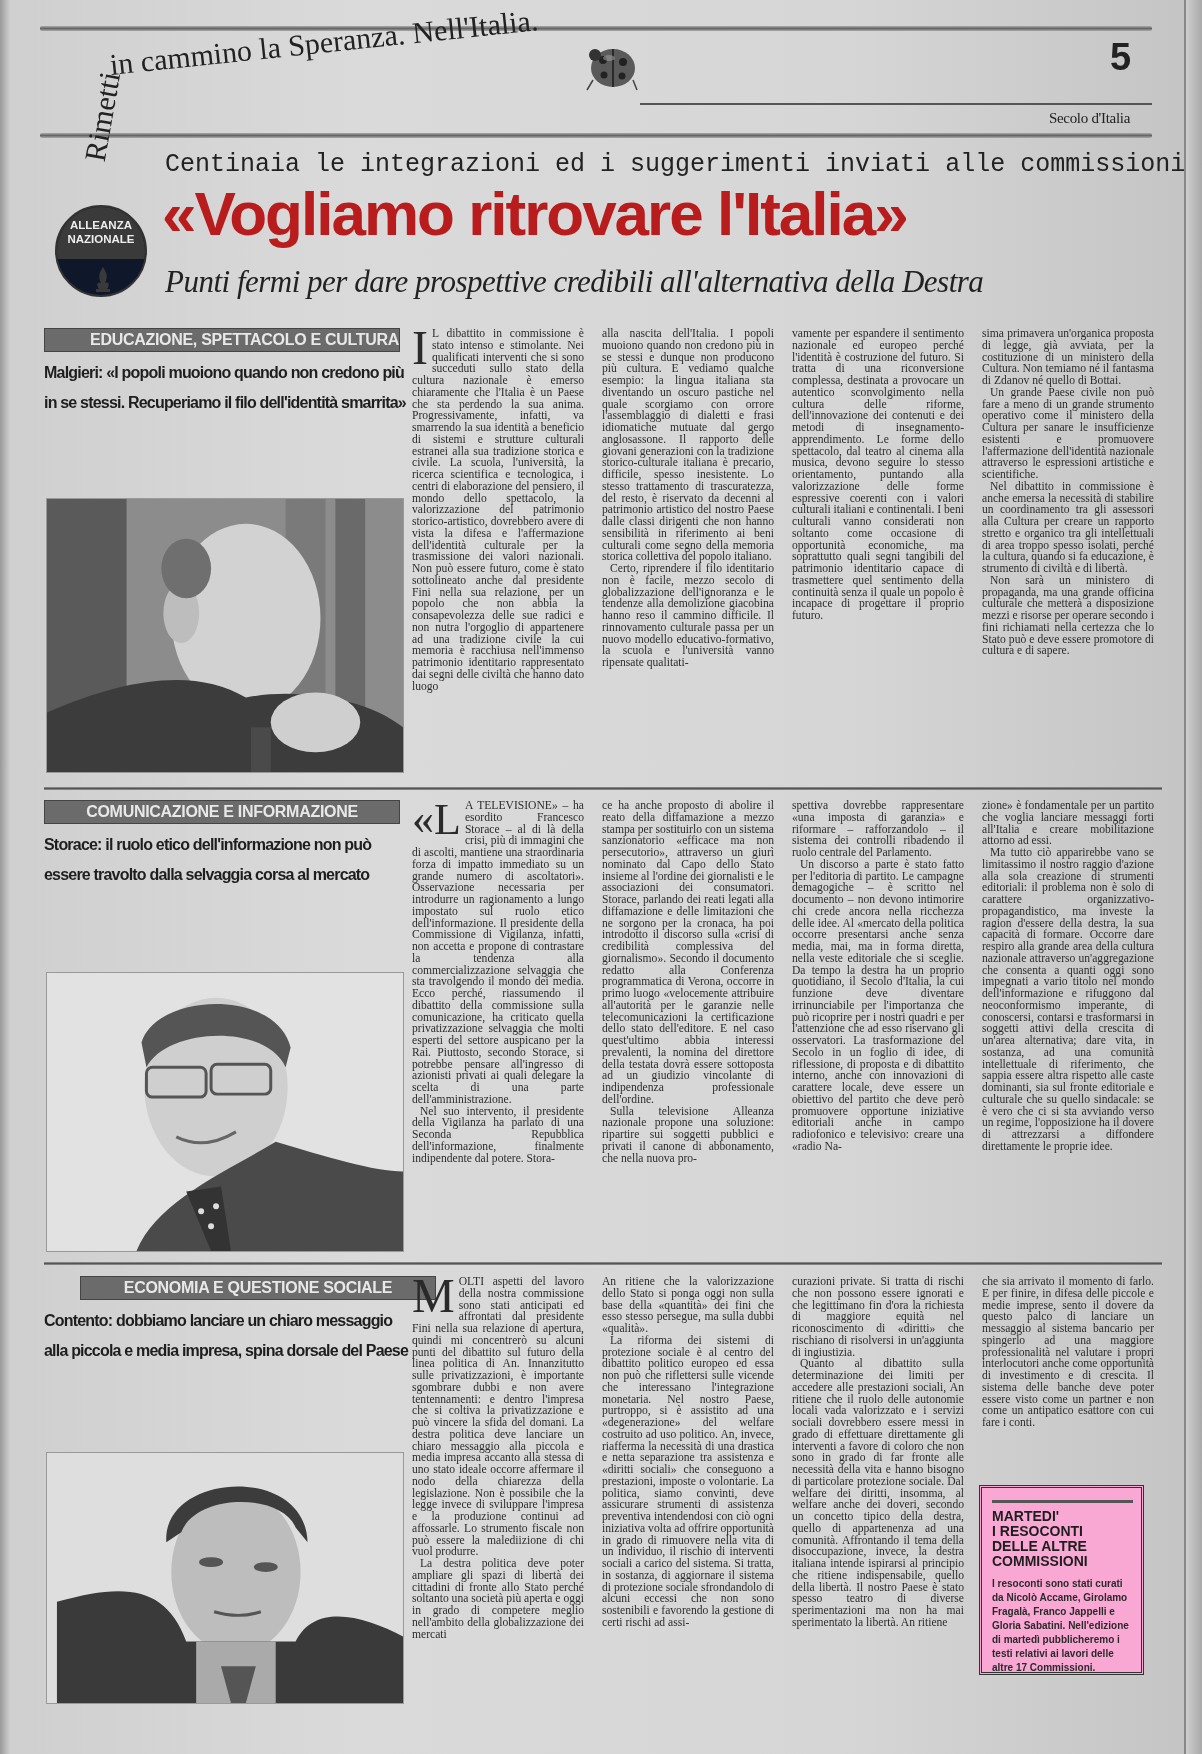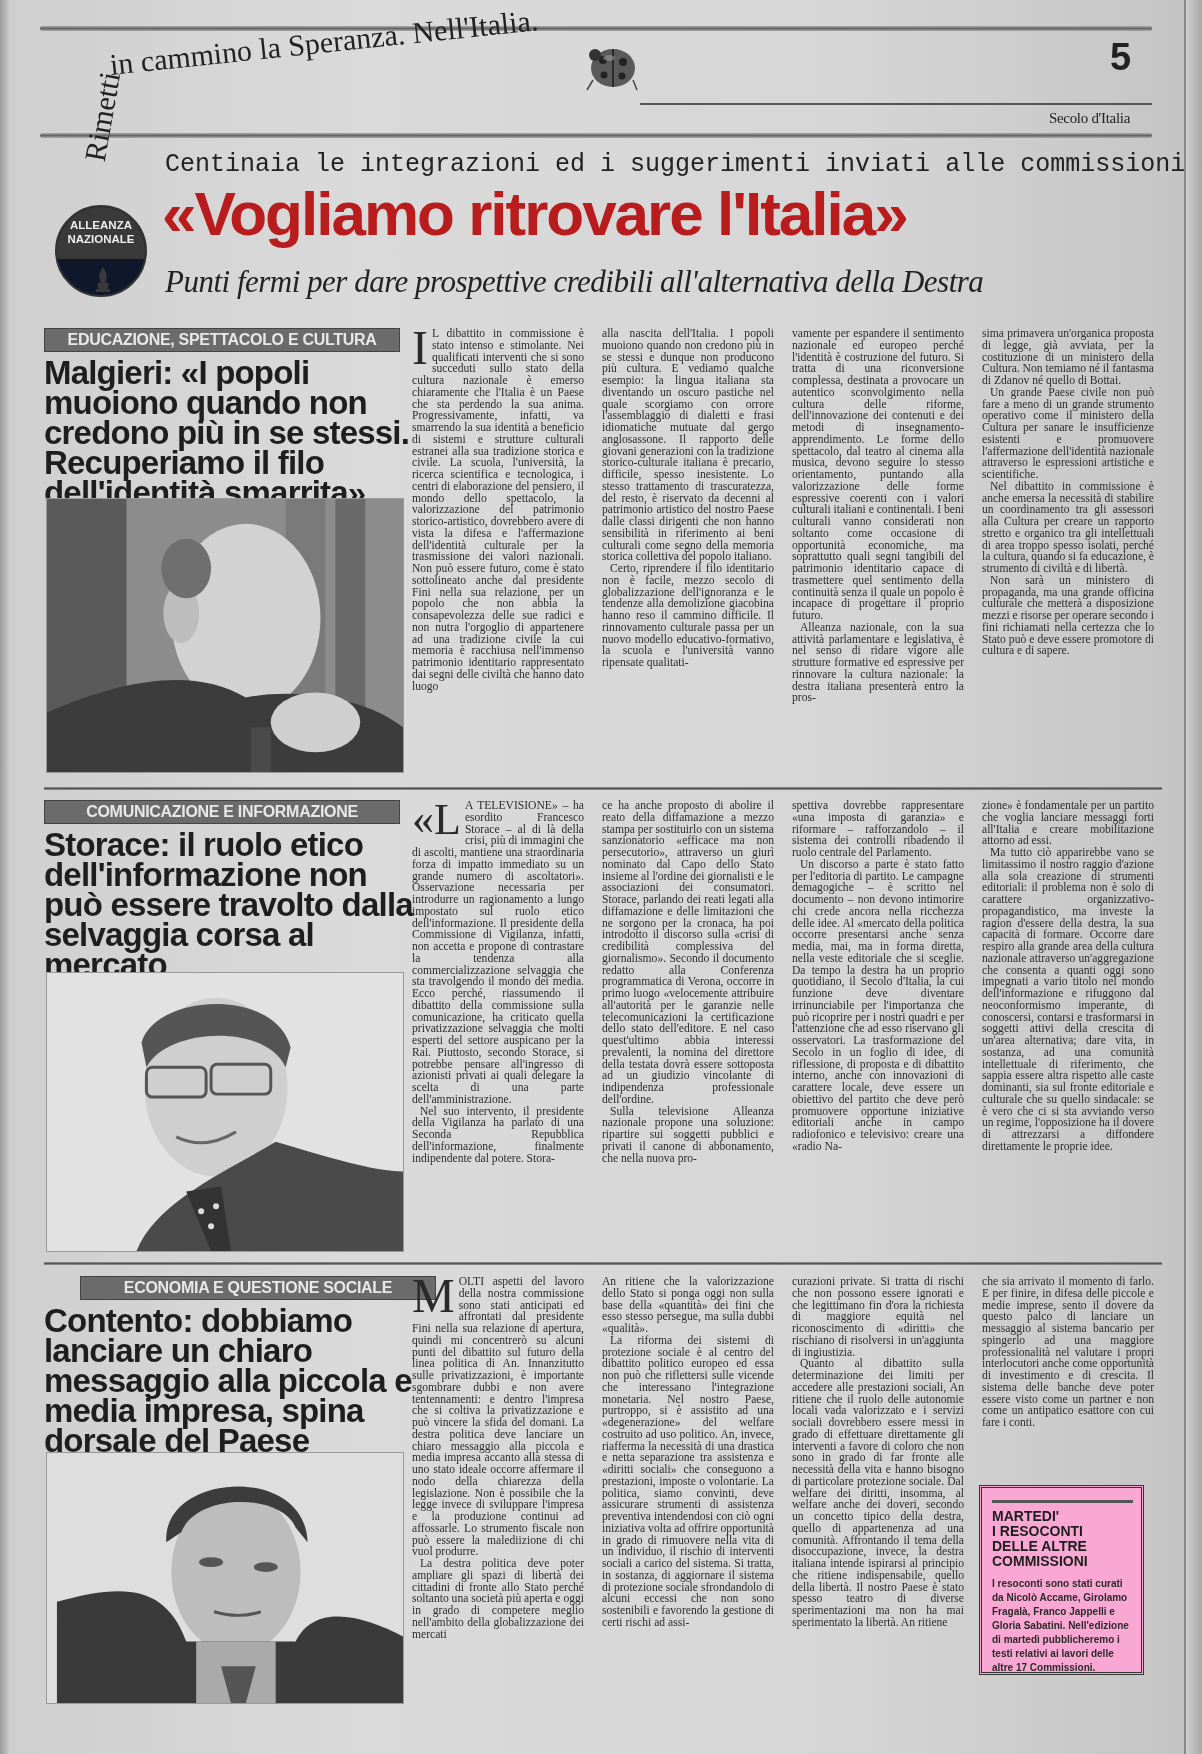--- a/index.html
+++ b/index.html
@@ -45,21 +45,21 @@
   
   .section { position:absolute; left:44px; width:1118px; }
   .section-label {
     position:absolute; left:0; height:24px; width:356px;
     background:#6b6b6b; border:1px solid #444;
     font-family:"Liberation Sans",sans-serif; font-weight:700; font-size:16px; color:#e8e8e8;
     line-height:22px; text-align:center; letter-spacing:-0.3px; white-space:nowrap; overflow:hidden;
   }
   .headline {
     position:absolute; left:0; width:370px;
-    font-family:"Liberation Sans",sans-serif; font-weight:700; font-size:33px; line-height:30px; color:#1e1e1e; letter-spacing:-0.8px;
+    font-family:"Liberation Sans",sans-serif; font-weight:700; font-size:16px; line-height:30px; color:#1e1e1e; letter-spacing:-0.8px;
   }
   .photo {
     position:absolute; left:2px; width:358px; border:1px solid #999; overflow:hidden;
   }
   .photo svg { display:block; width:100%; height:100%; }
 
   .columns { position:absolute; left:368px; display:flex; gap:18px; }
   .col {
     width:172px; font-family:"Liberation Serif",serif; font-size:11.6px; line-height:11.75px; color:#2c2c2c;
     text-align:justify; hyphens:auto; overflow:hidden;
@@ -115,21 +115,21 @@
     <path d="M10 2 C14 8 15 12 12 18 C16 16 17 20 14 24 L6 24 C3 20 4 16 8 18 C5 12 6 8 10 2 Z" fill="#3a3a3a"></path>
     <rect x="3" y="24" width="14" height="3" fill="#3a3a3a"></rect>
   </svg>
 </div>
 
 <div class="kicker">Centinaia le integrazioni ed i suggerimenti inviati alle commissioni dai Circoli di tutto il Paese</div>
 <div class="main-title">«Vogliamo ritrovare l'Italia»</div>
 <div class="subtitle">Punti fermi per dare prospettive credibili all'alternativa della Destra</div>
 
 <div class="section" style="top:328px; height:455px;">
-  <div class="section-label" style="top:0;">EDUCAZIONE, SPETTACOLO E CULTURA</div>
+  <div class="section-label" style="top:0;text-align:right;">EDUCAZIONE, SPETTACOLO E CULTURA</div>
   <div class="headline" style="top:30px;">Malgieri: «I popoli muoiono quando non credono più in se stessi. Recuperiamo il filo dell'identità smarrita»</div>
   <div class="photo" style="top:170px; height:275px;">
     <svg viewBox="0 0 358 275" preserveAspectRatio="none">
       <rect width="358" height="275" fill="#8c8c8c"></rect>
       <rect x="0" y="0" width="80" height="275" fill="#5a5a5a"></rect>
       <rect x="240" y="0" width="40" height="275" fill="#7a7a7a"></rect>
       <rect x="290" y="0" width="30" height="275" fill="#6a6a6a"></rect>
       <ellipse cx="200" cy="120" rx="75" ry="95" fill="#d2d2d2"></ellipse>
       <ellipse cx="135" cy="115" rx="18" ry="30" fill="#bdbdbd"></ellipse>
       <ellipse cx="140" cy="70" rx="25" ry="30" fill="#6f6f6f"></ellipse>
@@ -141,21 +141,20 @@
   <div class="columns" style="top:0; height:452px;">
     <div class="col">
       <p class="first"><span class="dropcap">I</span><span>L dibattito in commissione è stato intenso e stimolante. Nei qualificati interventi che si sono succeduti sullo stato della cultura nazionale è emerso chiaramente che l'Italia è un Paese che sta perdendo la sua anima. Progressivamente, infatti, va smarrendo la sua identità a beneficio di sistemi e strutture culturali estranei alla sua tradizione storica e civile. La scuola, l'università, la ricerca scientifica e tecnologica, i centri di elaborazione del pensiero, il mondo dello spettacolo, la valorizzazione del patrimonio storico-artistico, dovrebbero avere di vista la difesa e l'affermazione dell'identità culturale per la trasmissione dei valori nazionali. Non può essere futuro, come è stato sottolineato anche dal presidente Fini nella sua relazione, per un popolo che non abbia la consapevolezza delle sue radici e non nutra l'orgoglio di appartenere ad una tradizione civile la cui memoria è racchiusa nell'immenso patrimonio identitario rappresentato dai segni delle civiltà che hanno dato luogo</span></p>
     </div>
     <div class="col">
       <p class="first">alla nascita dell'Italia. I popoli muoiono quando non credono più in se stessi e dunque non producono più cultura. E vediamo qualche esempio: la lingua italiana sta diventando un oscuro pastiche nel quale scorgiamo con orrore l'assemblaggio di dialetti e frasi idiomatiche mutuate dal gergo anglosassone. Il rapporto delle giovani generazioni con la tradizione storico-culturale italiana è precario, difficile, spesso inesistente. Lo stesso trattamento di trascuratezza, del resto, è riservato da decenni al patrimonio artistico del nostro Paese dalle classi dirigenti che non hanno sensibilità in riferimento ai beni culturali come segno della memoria storica collettiva del popolo italiano.</p>
       <p>Certo, riprendere il filo identitario non è facile, mezzo secolo di globalizzazione dell'ignoranza e le tendenze alla demolizione giacobina hanno reso il cammino difficile. Il rinnovamento culturale passa per un nuovo modello educativo-formativo, la scuola e l'università vanno ripensate qualitati-</p>
     </div>
     <div class="col">
       <p class="first">vamente per espandere il sentimento nazionale ed europeo perché l'identità è costruzione del futuro. Si tratta di una riconversione complessa, destinata a provocare un autentico sconvolgimento nella cultura delle riforme, dell'innovazione dei contenuti e dei metodi di insegnamento-apprendimento. Le forme dello spettacolo, dal teatro al cinema alla musica, devono seguire lo stesso orientamento, puntando alla valorizzazione delle forme espressive coerenti con i valori culturali italiani e continentali. I beni culturali vanno considerati non soltanto come occasione di opportunità economiche, ma soprattutto quali segni tangibili del patrimonio identitario capace di trasmettere quel sentimento della continuità senza il quale un popolo è incapace di progettare il proprio futuro.</p>
-      <p>Alleanza nazionale, con la sua attività parlamentare e legislativa, è nel senso di ridare vigore alle strutture formative ed espressive per rinnovare la cultura nazionale: la destra italiana presenterà entro la pros-</p>
     </div>
     <div class="col">
       <p class="first">sima primavera un'organica proposta di legge, già avviata, per la costituzione di un ministero della Cultura. Non temiamo né il fantasma di Zdanov né quello di Bottai.</p>
       <p>Un grande Paese civile non può fare a meno di un grande strumento operativo come il ministero della Cultura per sanare le insufficienze esistenti e promuovere l'affermazione dell'identità nazionale attraverso le espressioni artistiche e scientifiche.</p>
       <p>Nel dibattito in commissione è anche emersa la necessità di stabilire un coordinamento tra gli assessori alla Cultura per creare un rapporto stretto e organico tra gli intellettuali di area troppo spesso isolati, perché la cultura, quando si fa educazione, è strumento di civiltà e di libertà.</p>
       <p>Non sarà un ministero di propaganda, ma una grande officina culturale che metterà a disposizione mezzi e risorse per operare secondo i fini richiamati nella certezza che lo Stato può e deve essere promotore di cultura e di sapere.</p>
     </div>
   </div>
 </div>
 

